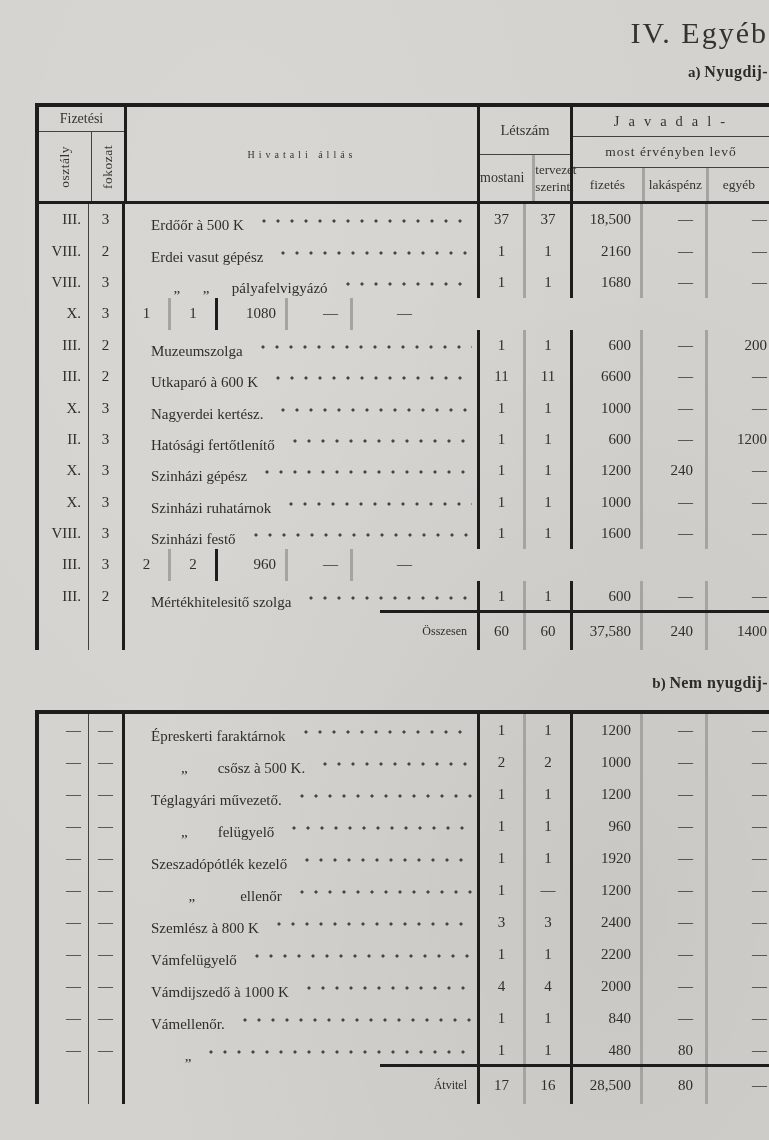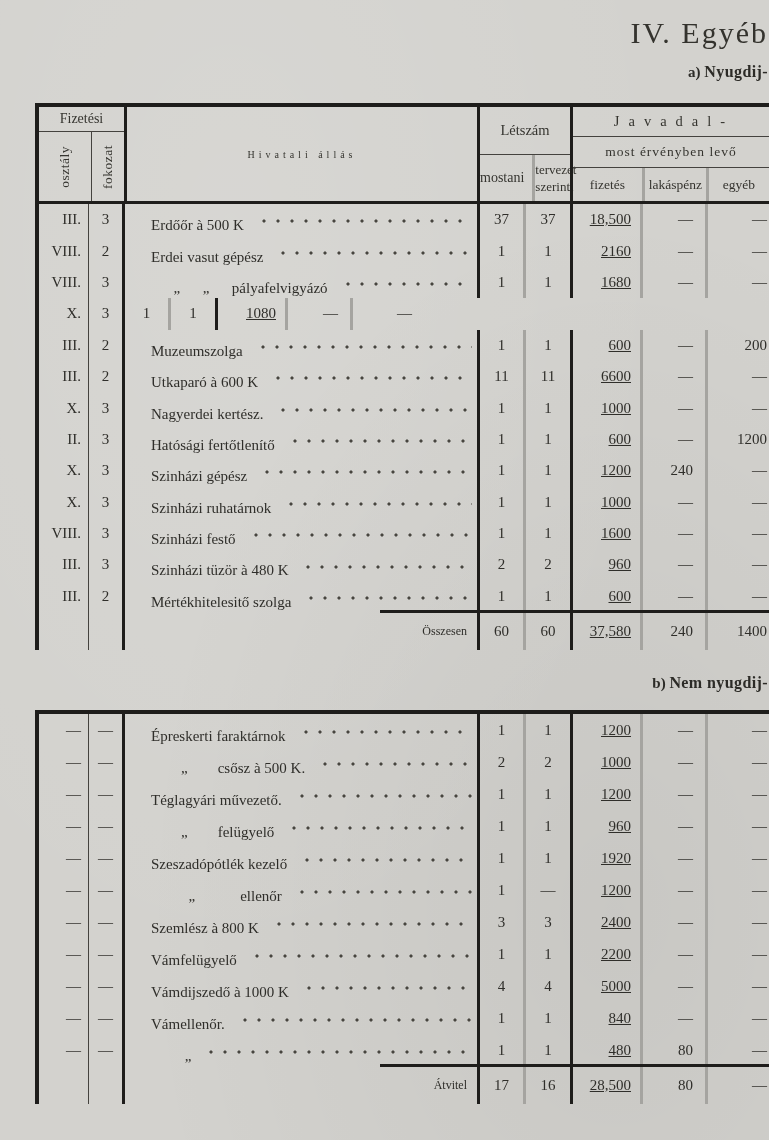--- a/index.html
+++ b/index.html
@@ -45,21 +45,21 @@
     box-sizing:border-box;height:100%;
     display:flex;align-items:center;
     font-size:15px;color:var(--txt);
     overflow:visible;white-space:nowrap;
   }
   .c1{width:53px;justify-content:flex-end;padding-right:7px;border-left:4px solid var(--ink);}
   .c2{width:34px;justify-content:center;border-left:1px solid var(--ink2);}
   .c3{width:355px;border-left:3px solid var(--ink);padding-left:26px;}
   .c4{width:46px;justify-content:center;border-left:3px solid var(--ink);}
   .c5{width:47px;justify-content:center;border-left:3px solid var(--gray);}
-  .c6{width:70px;justify-content:flex-end;padding-right:9px;border-left:3px solid var(--ink);text-decoration:underline;}
+  .c6{width:70px;justify-content:flex-end;padding-right:9px;border-left:3px solid var(--ink);}
   .c7{width:65px;justify-content:flex-end;padding-right:12px;border-left:3px solid var(--gray);}
   .c8{width:64px;justify-content:flex-end;padding-right:2px;border-left:3px solid var(--gray);}
 
   
   .thead{display:flex;height:97px;border-bottom:3px solid var(--ink);box-sizing:border-box;font-size:14px;}
   .hcell{box-sizing:border-box;display:flex;align-items:center;justify-content:center;color:#35342f;}
   .hg{display:flex;flex-direction:column;box-sizing:border-box;}
   .hg-fiz{width:89px;border-left:4px solid var(--ink);}
   .hg-fiz-top{height:25px;border-bottom:1px solid var(--ink2);}
   .hg-fiz-bot{flex:1;display:flex;}
@@ -275,24 +275,20 @@
           </div>
           <div class="cell c4">1</div>
           <div class="cell c5">1</div>
           <div class="cell c6">1600</div>
           <div class="cell c7">—</div>
           <div class="cell c8">—</div>
         </div>
         <div class="t-row">
           <div class="cell c1">III.</div>
           <div class="cell c2">3</div>
-          <div class="cell c3">
-            <span class="rlabel">Szinházi tüzör à 480 K</span>
-            <span class="leader"></span>
-          </div>
           <div class="cell c4">2</div>
           <div class="cell c5">2</div>
           <div class="cell c6">960</div>
           <div class="cell c7">—</div>
           <div class="cell c8">—</div>
         </div>
         <div class="t-row">
           <div class="cell c1">III.</div>
           <div class="cell c2">2</div>
           <div class="cell c3">
@@ -434,21 +430,21 @@
         </div>
         <div class="t-row">
           <div class="cell c1">—</div>
           <div class="cell c2">—</div>
           <div class="cell c3">
             <span class="rlabel">Vámdijszedő à 1000 K</span>
             <span class="leader"></span>
           </div>
           <div class="cell c4">4</div>
           <div class="cell c5">4</div>
-          <div class="cell c6">5000</div>
+          <div class="cell c6">2000</div>
           <div class="cell c7">—</div>
           <div class="cell c8">—</div>
         </div>
         <div class="t-row">
           <div class="cell c1">—</div>
           <div class="cell c2">—</div>
           <div class="cell c3">
             <span class="rlabel">Vámellenőr.</span>
             <span class="leader"></span>
           </div>

